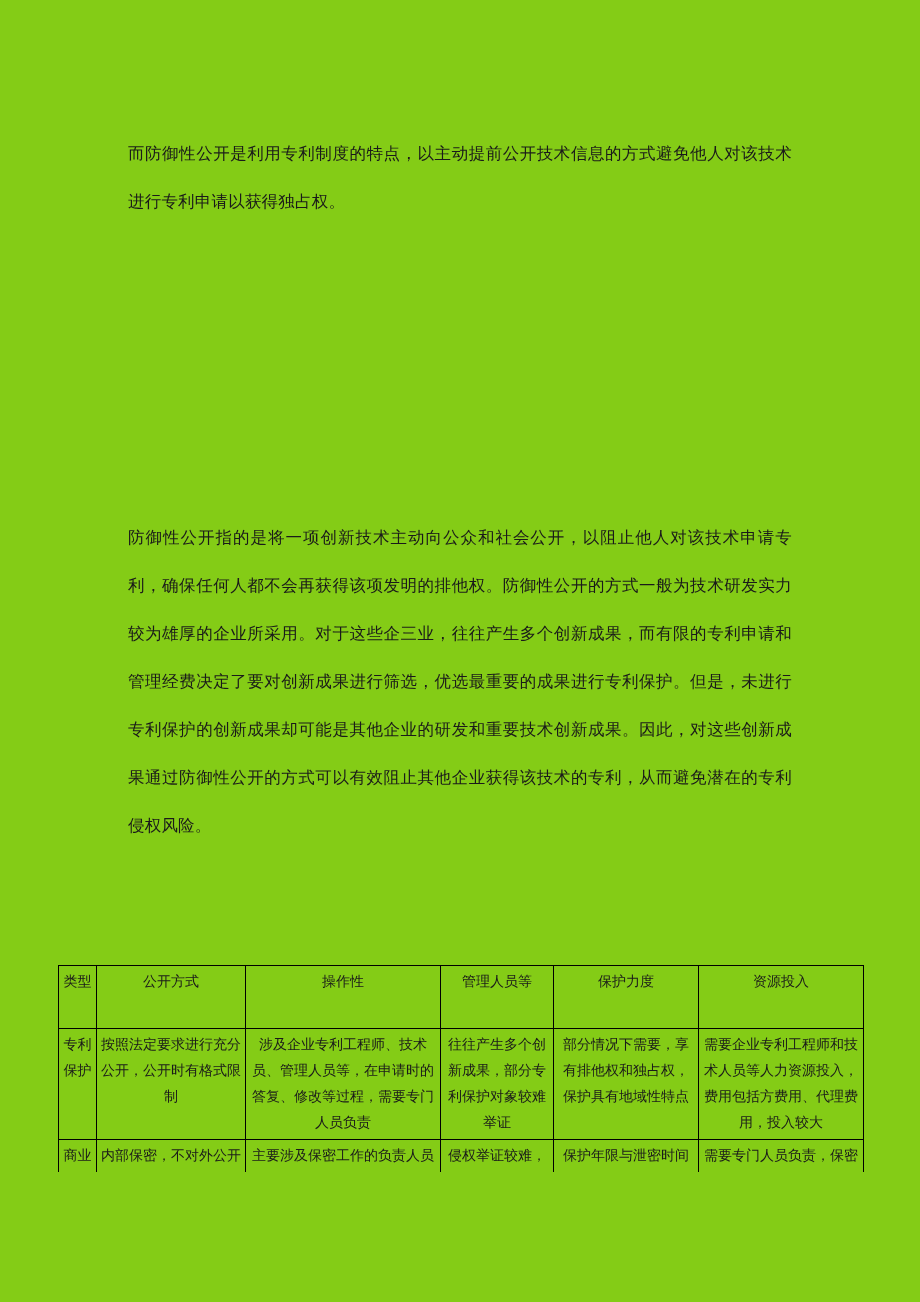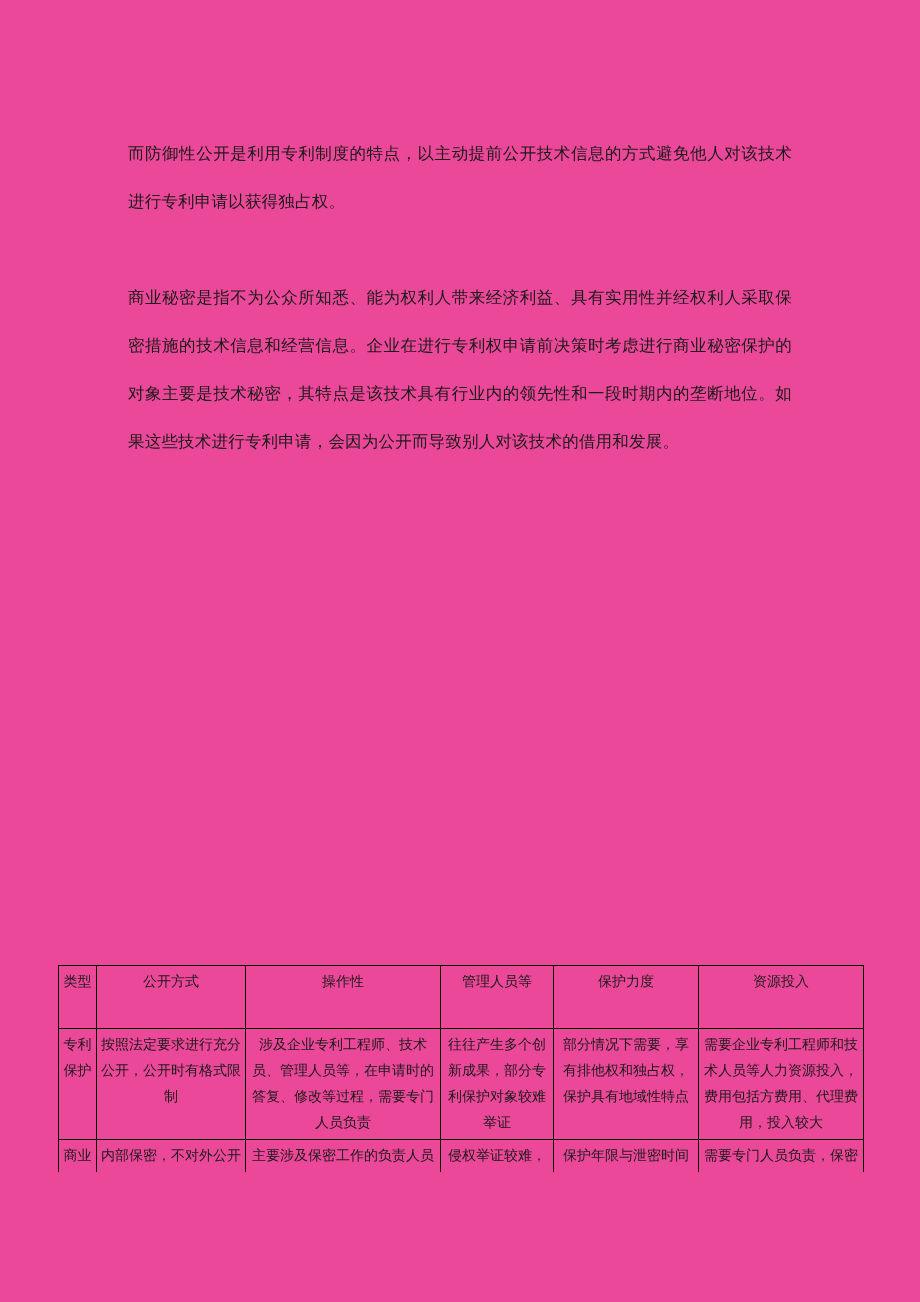--- a/index.html
+++ b/index.html
@@ -8,21 +8,21 @@
     background: #ffffff;
   }
   body {
     font-family: "DejaVu Sans", "Liberation Sans", sans-serif;
     color: #000000;
   }
   .page {
     position: relative;
     width: 920px;
     height: 1302px;
-    background: #ec4899;
+    background: #84cc16;
     overflow: hidden;
     box-sizing: border-box;
   }
   .body-text {
     position: absolute;
     left: 128px;
     width: 664px;
     font-size: 16.5px;
     line-height: 48px;
     text-align: justify;
@@ -90,22 +90,22 @@
     overflow: hidden;
   }
 </style>
 </head>
 <body>
 
 <div class="page">
 
   <p class="body-text para1">而防御性公开是利用专利制度的特点，以主动提前公开技术信息的方式避免他人对该技术进行专利申请以获得独占权。</p>
 
-  <p class="body-text para2">商业秘密是指不为公众所知悉、能为权利人带来经济利益、具有实用性并经权利人采取保密措施的技术信息和经营信息。企业在进行专利权申请前决策时考虑进行商业秘密保护的对象主要是技术秘密，其特点是该技术具有行业内的领先性和一段时期内的垄断地位。如果这些技术进行专利申请，会因为公开而导致别人对该技术的借用和发展。</p>
 
+  <p class="body-text para3">防御性公开指的是将一项创新技术主动向公众和社会公开，以阻止他人对该技术申请专利，确保任何人都不会再获得该项发明的排他权。防御性公开的方式一般为技术研发实力较为雄厚的企业所采用。对于这些企三业，往往产生多个创新成果，而有限的专利申请和管理经费决定了要对创新成果进行筛选，优选最重要的成果进行专利保护。但是，未进行专利保护的创新成果却可能是其他企业的研发和重要技术创新成果。因此，对这些创新成果通过防御性公开的方式可以有效阻止其他企业获得该技术的专利，从而避免潜在的专利侵权风险。</p>
 
 
   <div class="table-clip">
     <table class="cmp-table">
       <colgroup>
         <col class="c1">
           <col class="c2">
           <col class="c3">
         <col class="c4">
           <col class="c5">

